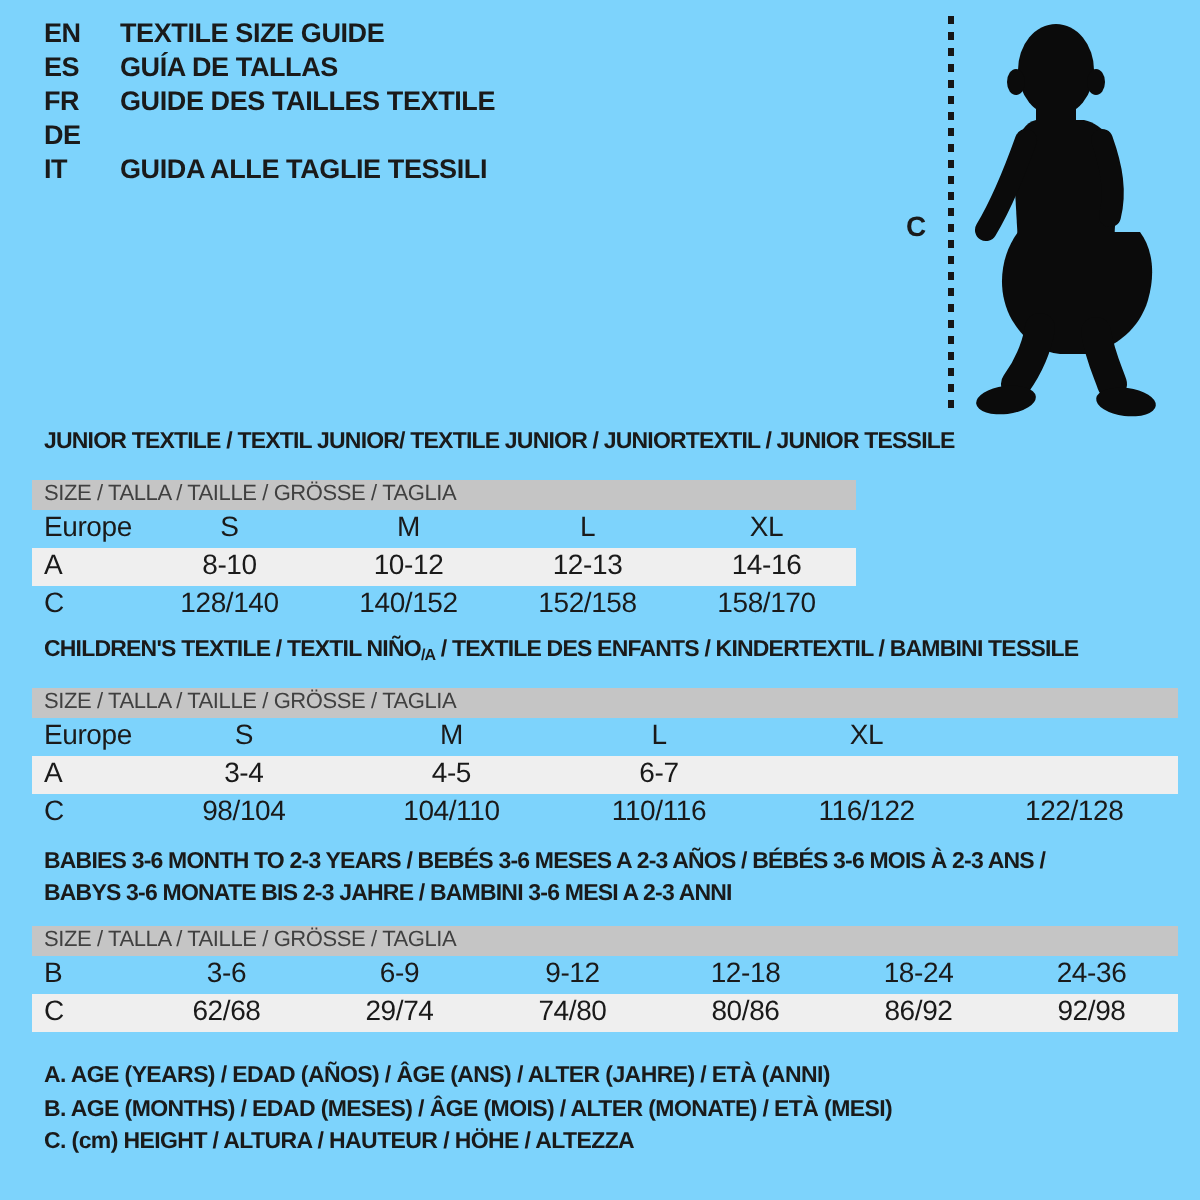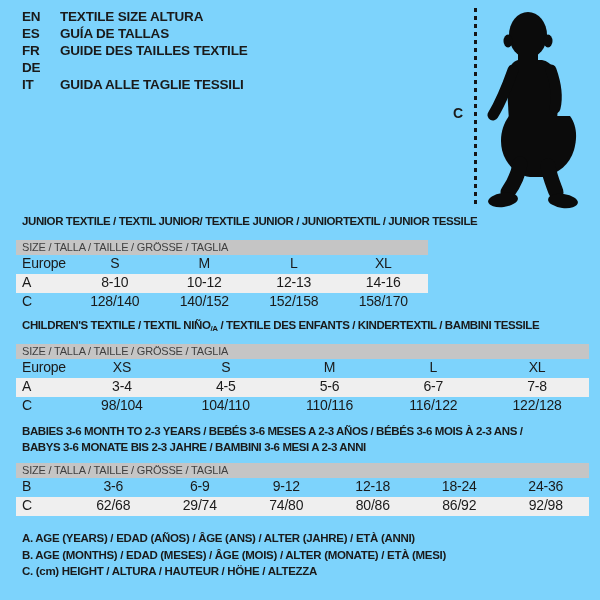--- a/index.html
+++ b/index.html
@@ -45,21 +45,21 @@
   .footnote{font-weight:700;font-size:11.5px;letter-spacing:-0.3px;line-height:16.5px;white-space:nowrap;}
 </style>
 </head>
 <body>
 
 <div class="canvas">
 
   <div class="lang-block">
     <div class="lang-row">
       <span class="lang-code">EN</span>
-      <span class="lang-label">TEXTILE SIZE ALTURA</span>
+      <span class="lang-label">TEXTILE SIZE GUIDE</span>
     </div>
     <div class="lang-row">
       <span class="lang-code">ES</span>
       <span class="lang-label">GUÍA DE TALLAS</span>
     </div>
     <div class="lang-row">
       <span class="lang-code">FR</span>
       <span class="lang-label">GUIDE DES TAILLES TEXTILE</span>
     </div>
     <div class="lang-row">
@@ -120,33 +120,30 @@
       <span class="tcell">152/158</span>
       <span class="tcell">158/170</span>
     </div>
   </div>
 
   <div class="sec-title t2-title"><span>CHILDREN'S TEXTILE / TEXTIL NIÑO</span><sub>/A</sub><span> / TEXTILE DES ENFANTS / KINDERTEXTIL / BAMBINI TESSILE</span></div>
   <div class="size-table t2">
     <div class="size-bar">SIZE / TALLA / TAILLE / GRÖSSE / TAGLIA</div>
     <div class="trow">
       <span class="tlabel">Europe</span>
-      <span class="tcell">XS</span>
       <span class="tcell">S</span>
       <span class="tcell">M</span>
       <span class="tcell">L</span>
       <span class="tcell">XL</span>
     </div>
     <div class="trow alt">
       <span class="tlabel">A</span>
       <span class="tcell">3-4</span>
       <span class="tcell">4-5</span>
-      <span class="tcell">5-6</span>
       <span class="tcell">6-7</span>
-      <span class="tcell">7-8</span>
     </div>
     <div class="trow">
       <span class="tlabel">C</span>
       <span class="tcell">98/104</span>
       <span class="tcell">104/110</span>
       <span class="tcell">110/116</span>
       <span class="tcell">116/122</span>
       <span class="tcell">122/128</span>
     </div>
   </div>

